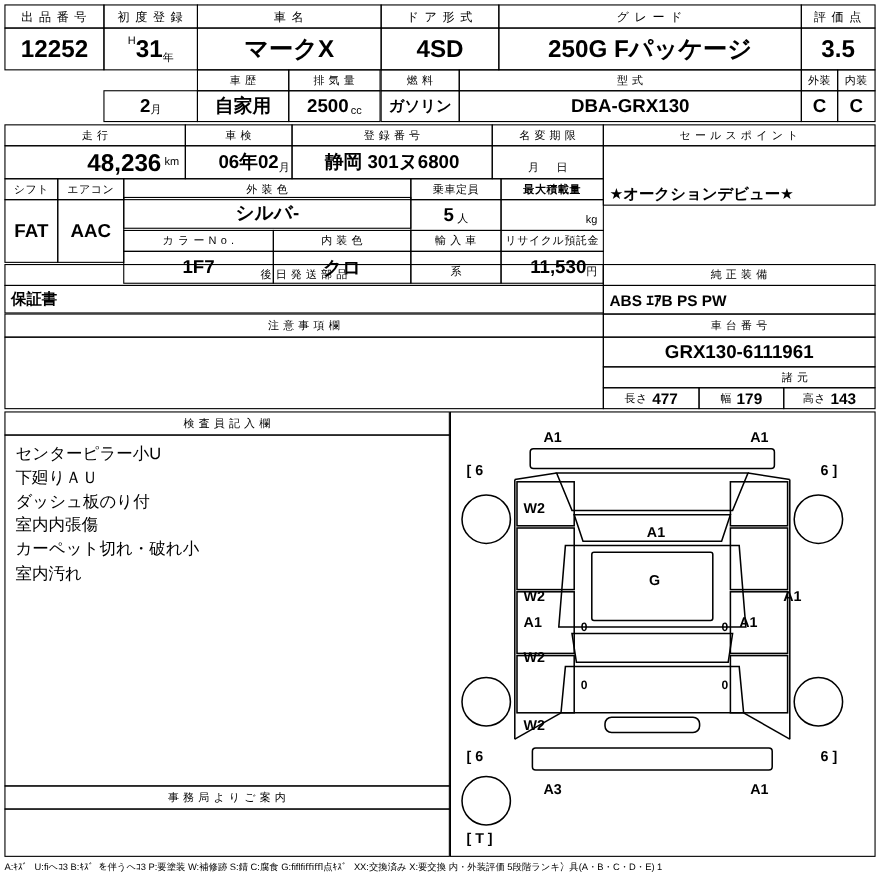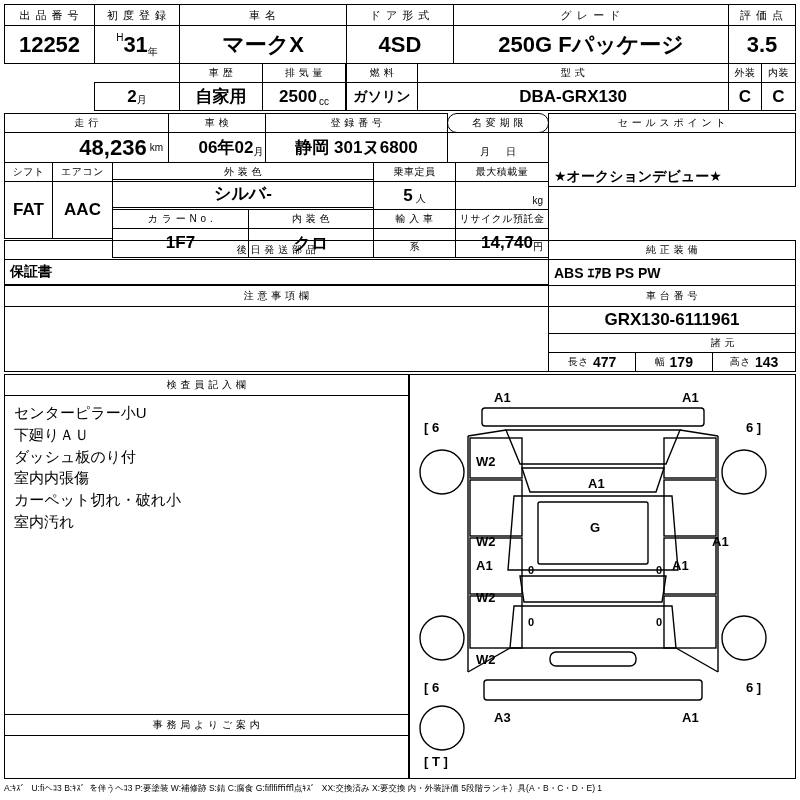--- a/index.html
+++ b/index.html
@@ -105,21 +105,21 @@
   <div class="bx val-md" style="left:417px;top:82px;width:312px;height:29px;">DBA-GRX130</div>
 
   <div class="bx lbl-sm" style="left:728px;top:63px;width:34px;height:20px;">外装</div>
   <div class="bx lbl-sm" style="left:761px;top:63px;width:35px;height:20px;">内装</div>
   <div class="bx val-md" style="left:728px;top:82px;width:34px;height:29px;">C</div>
   <div class="bx val-md" style="left:761px;top:82px;width:35px;height:29px;">C</div>
 
   <div class="bx lbl-sm" style="left:4px;top:113px;width:165px;height:20px;">走 行</div>
   <div class="bx lbl-sm" style="left:168px;top:113px;width:98px;height:20px;">車 検</div>
   <div class="bx lbl-sm" style="left:265px;top:113px;width:183px;height:20px;">登 録 番 号</div>
-  <div class="bx lbl-sm" style="left:447px;top:113px;width:102px;height:20px;border-radius:10px;">名 変 期 限</div>
+  <div class="bx lbl-sm" style="left:447px;top:113px;width:102px;height:20px;">名 変 期 限</div>
 
   <div class="bx right" style="left:4px;top:132px;width:165px;height:31px;">
     <span class="val-lg">48,236</span>
     <span class="sub" style="margin-left:3px;">km</span>
   </div>
   <div class="bx" style="left:168px;top:132px;width:98px;height:31px;padding-left:28px;">
     <span class="val-md">06年02</span>
     <span class="unit" style="align-self:flex-end;margin-bottom:3px;">月</span>
   </div>
   <div class="bx val-md" style="left:265px;top:132px;width:183px;height:31px;">静岡 301ヌ6800</div>
@@ -131,21 +131,21 @@
 
   <div class="bx lbl-sm" style="left:548px;top:113px;width:248px;height:20px;">セ ー ル ス ポ イ ン ト</div>
   <div class="bx left" style="left:548px;top:132px;width:248px;height:55px;align-items:flex-end;">
     <span class="val-sm" style="margin-top:3px;">★オークションデビュー★</span>
   </div>
 
   <div class="bx lbl-sm" style="left:4px;top:162px;width:49px;height:20px;">シフト</div>
   <div class="bx lbl-sm" style="left:52px;top:162px;width:61px;height:20px;">エアコン</div>
   <div class="bx lbl-sm" style="left:112px;top:162px;width:262px;height:20px;">外 装 色</div>
   <div class="bx lbl-sm" style="left:373px;top:162px;width:83px;height:20px;">乗車定員</div>
-  <div class="bx lbl-sm" style="left:455px;top:162px;width:94px;height:20px;">最大積載量</div>
+  <div class="bx lbl-sm" style="left:455px;top:162px;width:94px;height:20px;font-weight:bold;">最大積載量</div>
 
   <div class="bx val-md" style="left:4px;top:181px;width:49px;height:58px;">FAT</div>
   <div class="bx val-md" style="left:52px;top:181px;width:61px;height:58px;">AAC</div>
 
   <div class="bx val-md" style="left:112px;top:179px;width:262px;height:29px;">シルバ-</div>
   <div class="bx" style="left:373px;top:181px;width:83px;height:29px;">
     <span class="val-md">5</span>
     <span class="unit" style="align-self:flex-end;margin-bottom:3px;margin-left:3px;">人</span>
   </div>
   <div class="bx right" style="left:455px;top:181px;width:94px;height:29px;">
@@ -157,21 +157,21 @@
   <div class="bx lbl-sm" style="left:248px;top:209px;width:126px;height:20px;">内 装 色</div>
   <div class="bx lbl-sm" style="left:373px;top:209px;width:83px;height:20px;">輸 入 車</div>
   <div class="bx lbl-sm" style="left:455px;top:209px;width:94px;height:20px;">リサイクル預託金</div>
 
   <div class="bx val-md" style="left:112px;top:228px;width:137px;height:30px;">1F7</div>
   <div class="bx val-md" style="left:248px;top:228px;width:126px;height:30px;">クロ</div>
   <div class="bx" style="left:373px;top:228px;width:83px;height:30px;">
     <span class="unit" style="align-self:flex-end;margin-bottom:3px;">系</span>
   </div>
   <div class="bx right" style="left:455px;top:228px;width:94px;height:30px;">
-    <span class="val-md">14,740</span>
+    <span class="val-md">11,530</span>
     <span class="unit" style="align-self:flex-end;margin-bottom:3px;">円</span>
   </div>
 
   <div class="bx lbl-sm" style="left:4px;top:240px;width:545px;height:20px;">後 日 発 送 部 品</div>
   <div class="bx left val-sm" style="left:4px;top:259px;width:545px;height:26px;">保証書</div>
 
   <div class="bx lbl-sm" style="left:548px;top:240px;width:248px;height:20px;">純 正 装 備</div>
   <div class="bx left val-sm" style="left:548px;top:259px;width:248px;height:27px;">ABS ｴｱB PS PW</div>
 
   <div class="bx lbl-sm" style="left:4px;top:285px;width:545px;height:22px;">注 意 事 項 欄</div>

